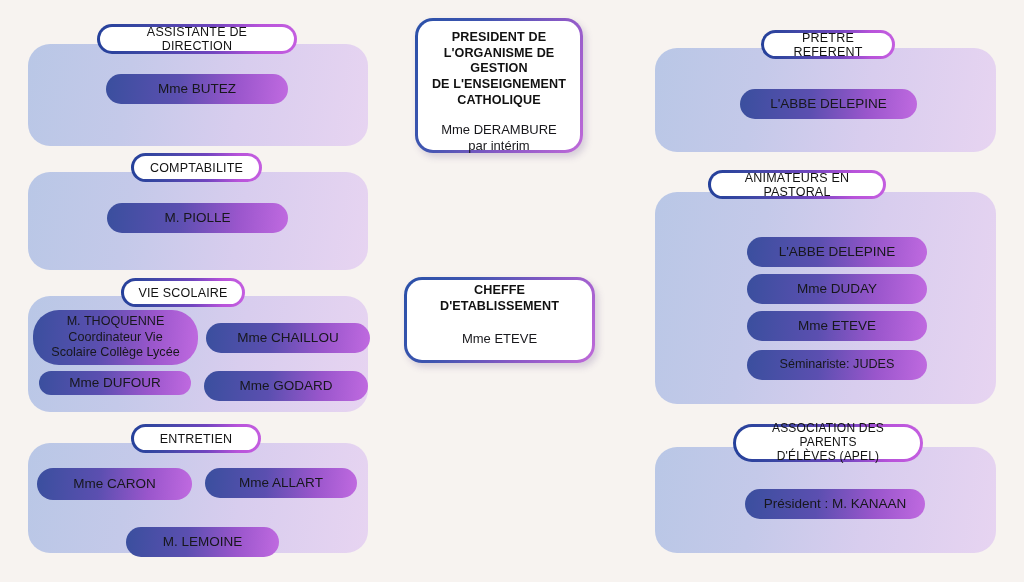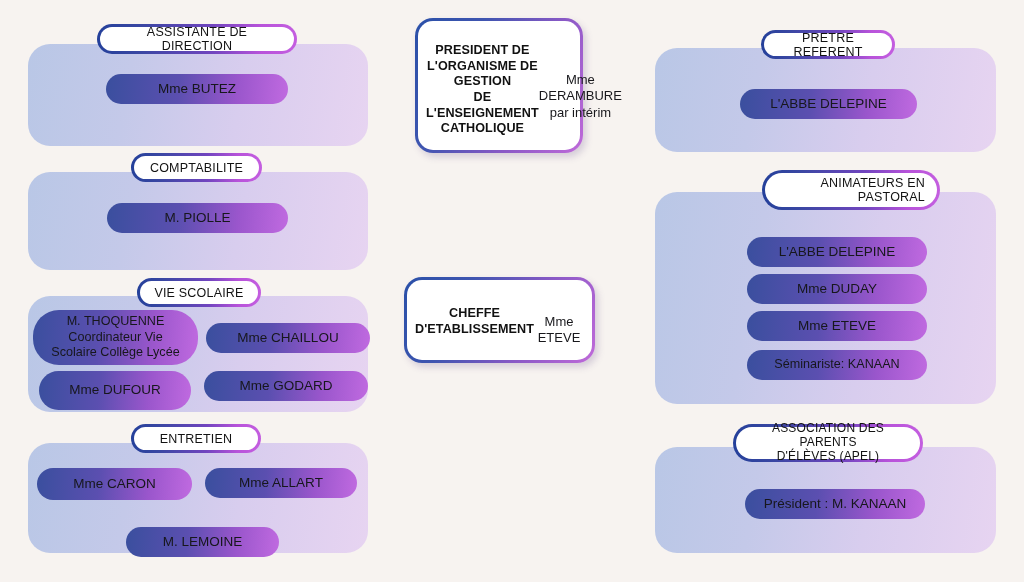--- a/index.html
+++ b/index.html
@@ -78,21 +78,21 @@
   
   .center-box {
     position: absolute;
     box-sizing: border-box;
     border-radius: 18px;
     background:
       linear-gradient(#ffffff, #ffffff) padding-box,
       linear-gradient(115deg, #2a50a8 0%, #3f55b0 30%, #8a59c6 65%, #bf6ad9 100%) border-box;
     border: 3.2px solid transparent;
     display: flex;
-    flex-direction: row;
+    flex-direction: column;
     align-items: center;
     justify-content: flex-start;
     text-align: center;
     z-index: 6;
   }
   .center-box .cb-title {
     font-weight: 700;
     font-size: 12.6px;
     line-height: 1.25;
     color: #111;
@@ -120,32 +120,32 @@
 
 <div class="panel" style="left:28px; top:172px; width:340px; height:98px;"></div>
 <div class="header-pill" style="left:131px; top:153px; width:131px; height:29px;text-align:center;">
   <span class="hp-text">COMPTABILITE</span>
 </div>
 <div class="name-pill" style="left:107px; top:203px; width:181px; height:30px;">
   <span>M. PIOLLE</span>
 </div>
 
 <div class="panel" style="left:28px; top:296px; width:340px; height:116px;"></div>
-<div class="header-pill" style="left:137px; top:278px; width:124px; height:29px;text-align:center;">
+<div class="header-pill" style="left:121px; top:278px; width:124px; height:29px;text-align:center;">
   <span class="hp-text">VIE SCOLAIRE</span>
 </div>
 <div class="name-pill multiline" style="left:33px; top:310px; width:165px; height:55px;">
   <span>M. THOQUENNE
 Coordinateur Vie
 Scolaire Collège Lycée</span>
 </div>
 <div class="name-pill" style="left:206px; top:323px; width:164px; height:30px;">
   <span>Mme CHAILLOU</span>
 </div>
-<div class="name-pill" style="left:39px; top:371px; width:152px; height:39px;">
+<div class="name-pill" style="left:39px; top:371px; width:152px; height:24px;">
   <span>Mme DUFOUR</span>
 </div>
 <div class="name-pill" style="left:204px; top:371px; width:164px; height:30px;">
   <span>Mme GODARD</span>
 </div>
 
 <div class="panel" style="left:28px; top:443px; width:340px; height:110px;"></div>
 <div class="header-pill" style="left:131px; top:424px; width:130px; height:29px;">
   <span class="hp-text">ENTRETIEN</span>
 </div>
@@ -175,34 +175,34 @@
 
 <div class="panel" style="left:655px; top:48px; width:341px; height:104px;"></div>
 <div class="header-pill" style="left:761px; top:30px; width:134px; height:29px;">
   <span class="hp-text">PRETRE REFERENT</span>
 </div>
 <div class="name-pill" style="left:740px; top:89px; width:177px; height:30px;">
   <span>L'ABBE DELEPINE</span>
 </div>
 
 <div class="panel" style="left:655px; top:192px; width:341px; height:212px;"></div>
-<div class="header-pill" style="left:762px; top:170px; width:178px; height:40px;text-align:right;">
+<div class="header-pill" style="left:708px; top:170px; width:178px; height:29px;">
   <span class="hp-text">ANIMATEURS EN PASTORAL</span>
 </div>
 <div class="name-pill" style="left:747px; top:237px; width:180px; height:30px;">
   <span>L'ABBE DELEPINE</span>
 </div>
 <div class="name-pill" style="left:747px; top:274px; width:180px; height:30px;">
   <span>Mme  DUDAY</span>
 </div>
 <div class="name-pill" style="left:747px; top:311px; width:180px; height:30px;">
   <span>Mme ETEVE</span>
 </div>
 <div class="name-pill small" style="left:747px; top:350px; width:180px; height:30px;">
-  <span>Séminariste: KANAAN</span>
+  <span>Séminariste: JUDES</span>
 </div>
 
 <div class="panel" style="left:655px; top:447px; width:341px; height:106px;"></div>
 <div class="header-pill two-line" style="left:733px; top:424px; width:190px; height:38px;">
   <span class="hp-text">ASSOCIATION DES PARENTS
 D'ÉLÈVES (APEL)</span>
 </div>
 <div class="name-pill" style="left:745px; top:489px; width:180px; height:30px;">
   <span>Président : M. KANAAN</span>
 </div>

